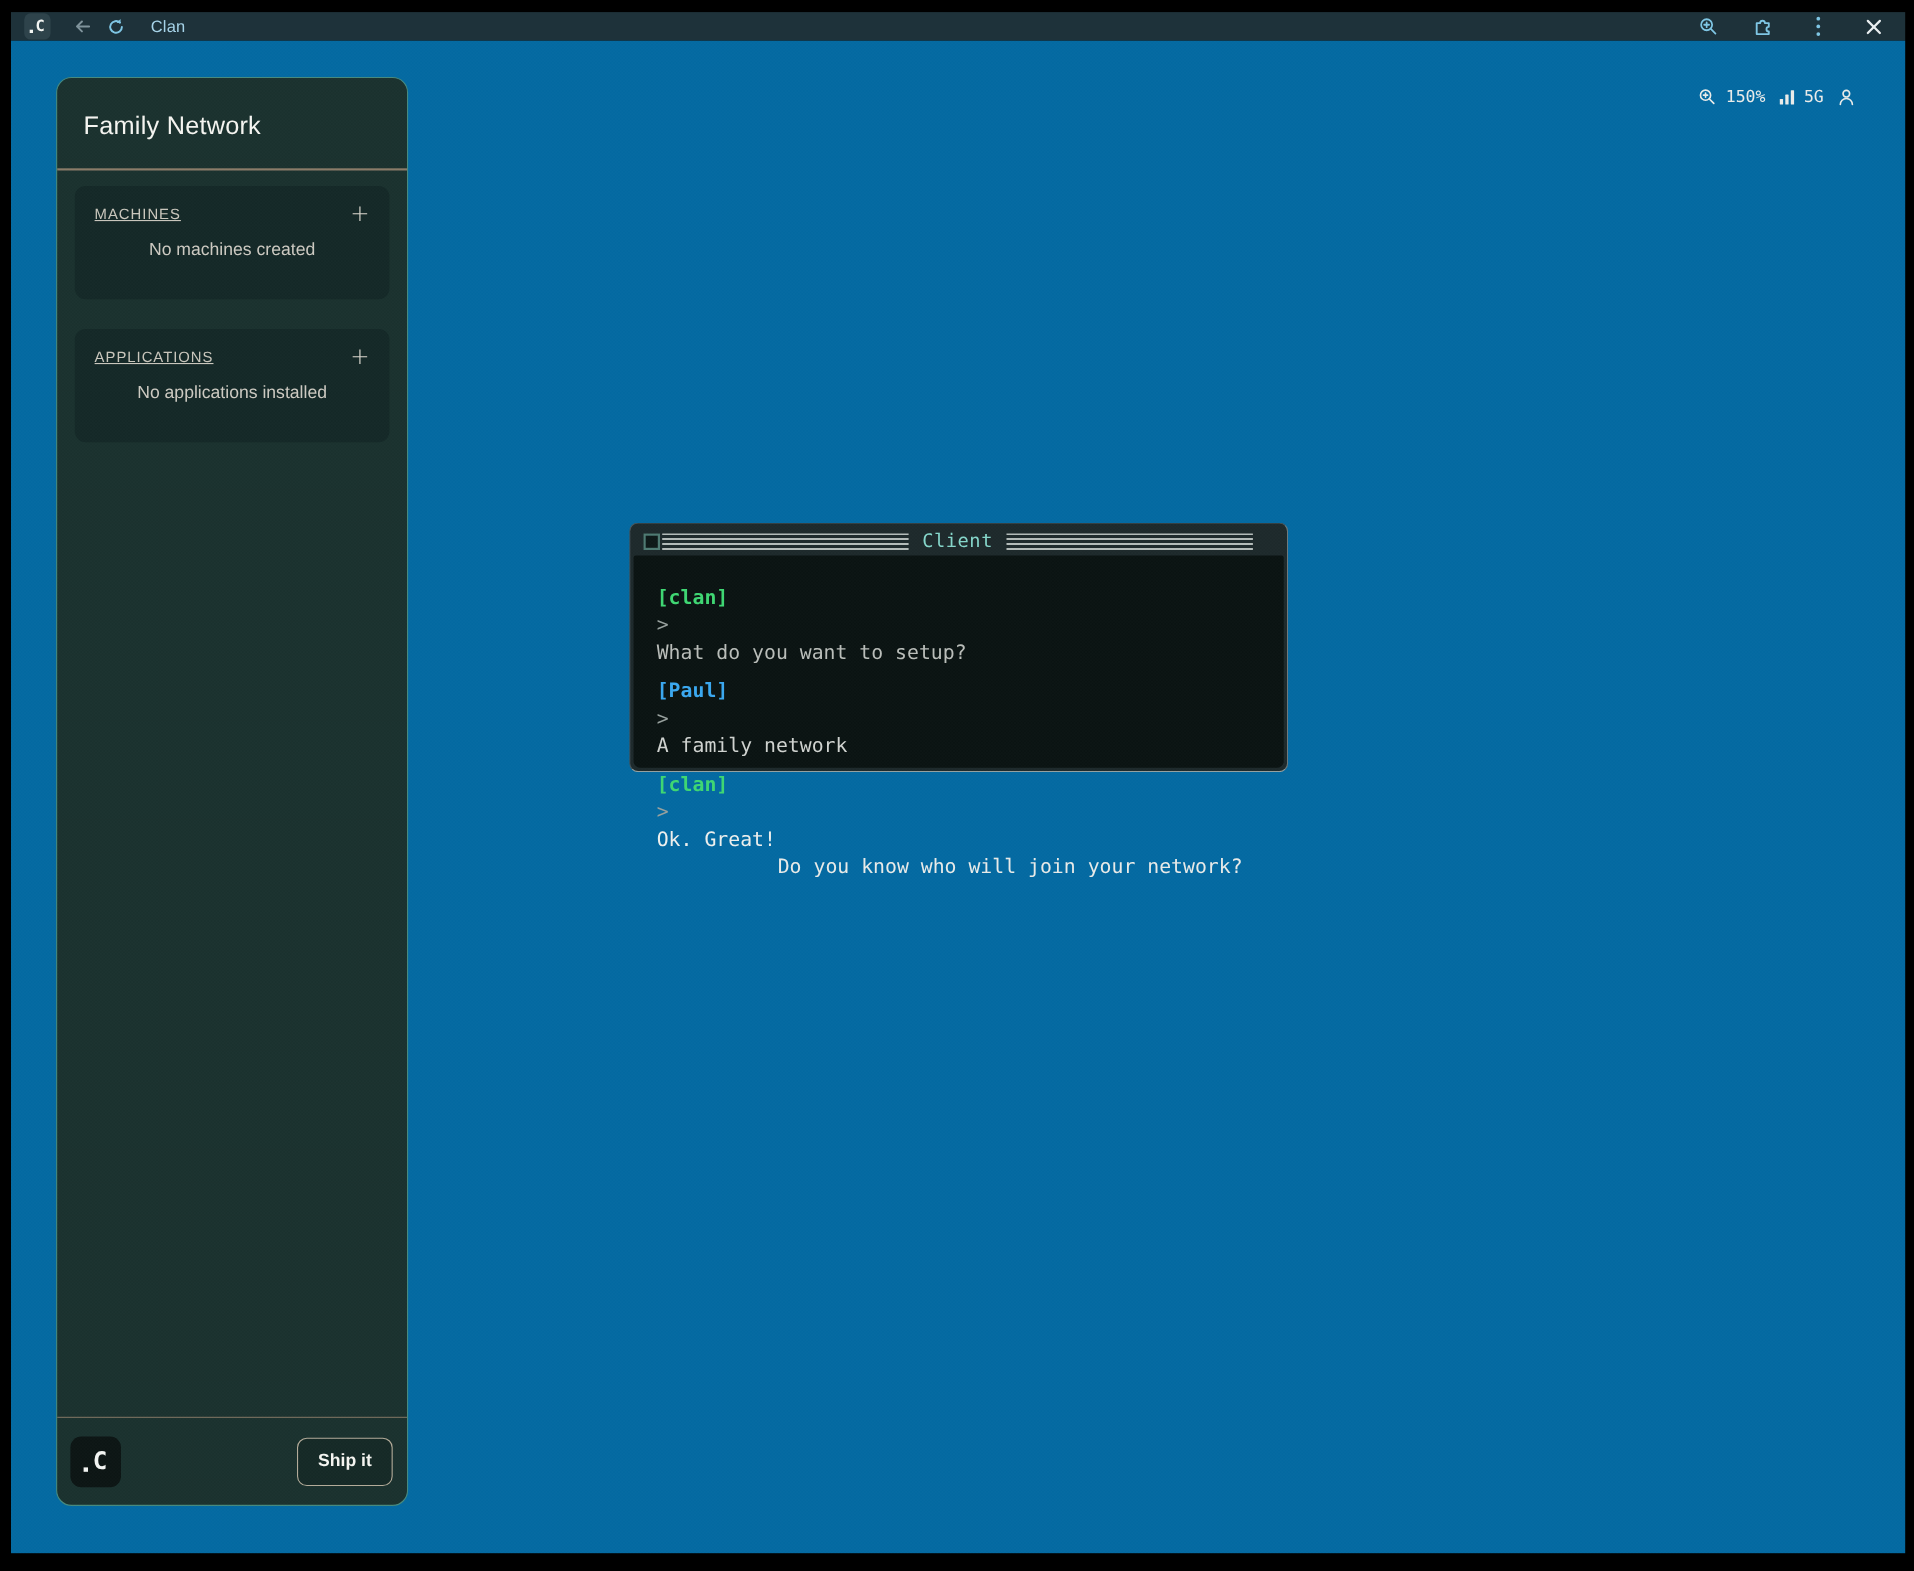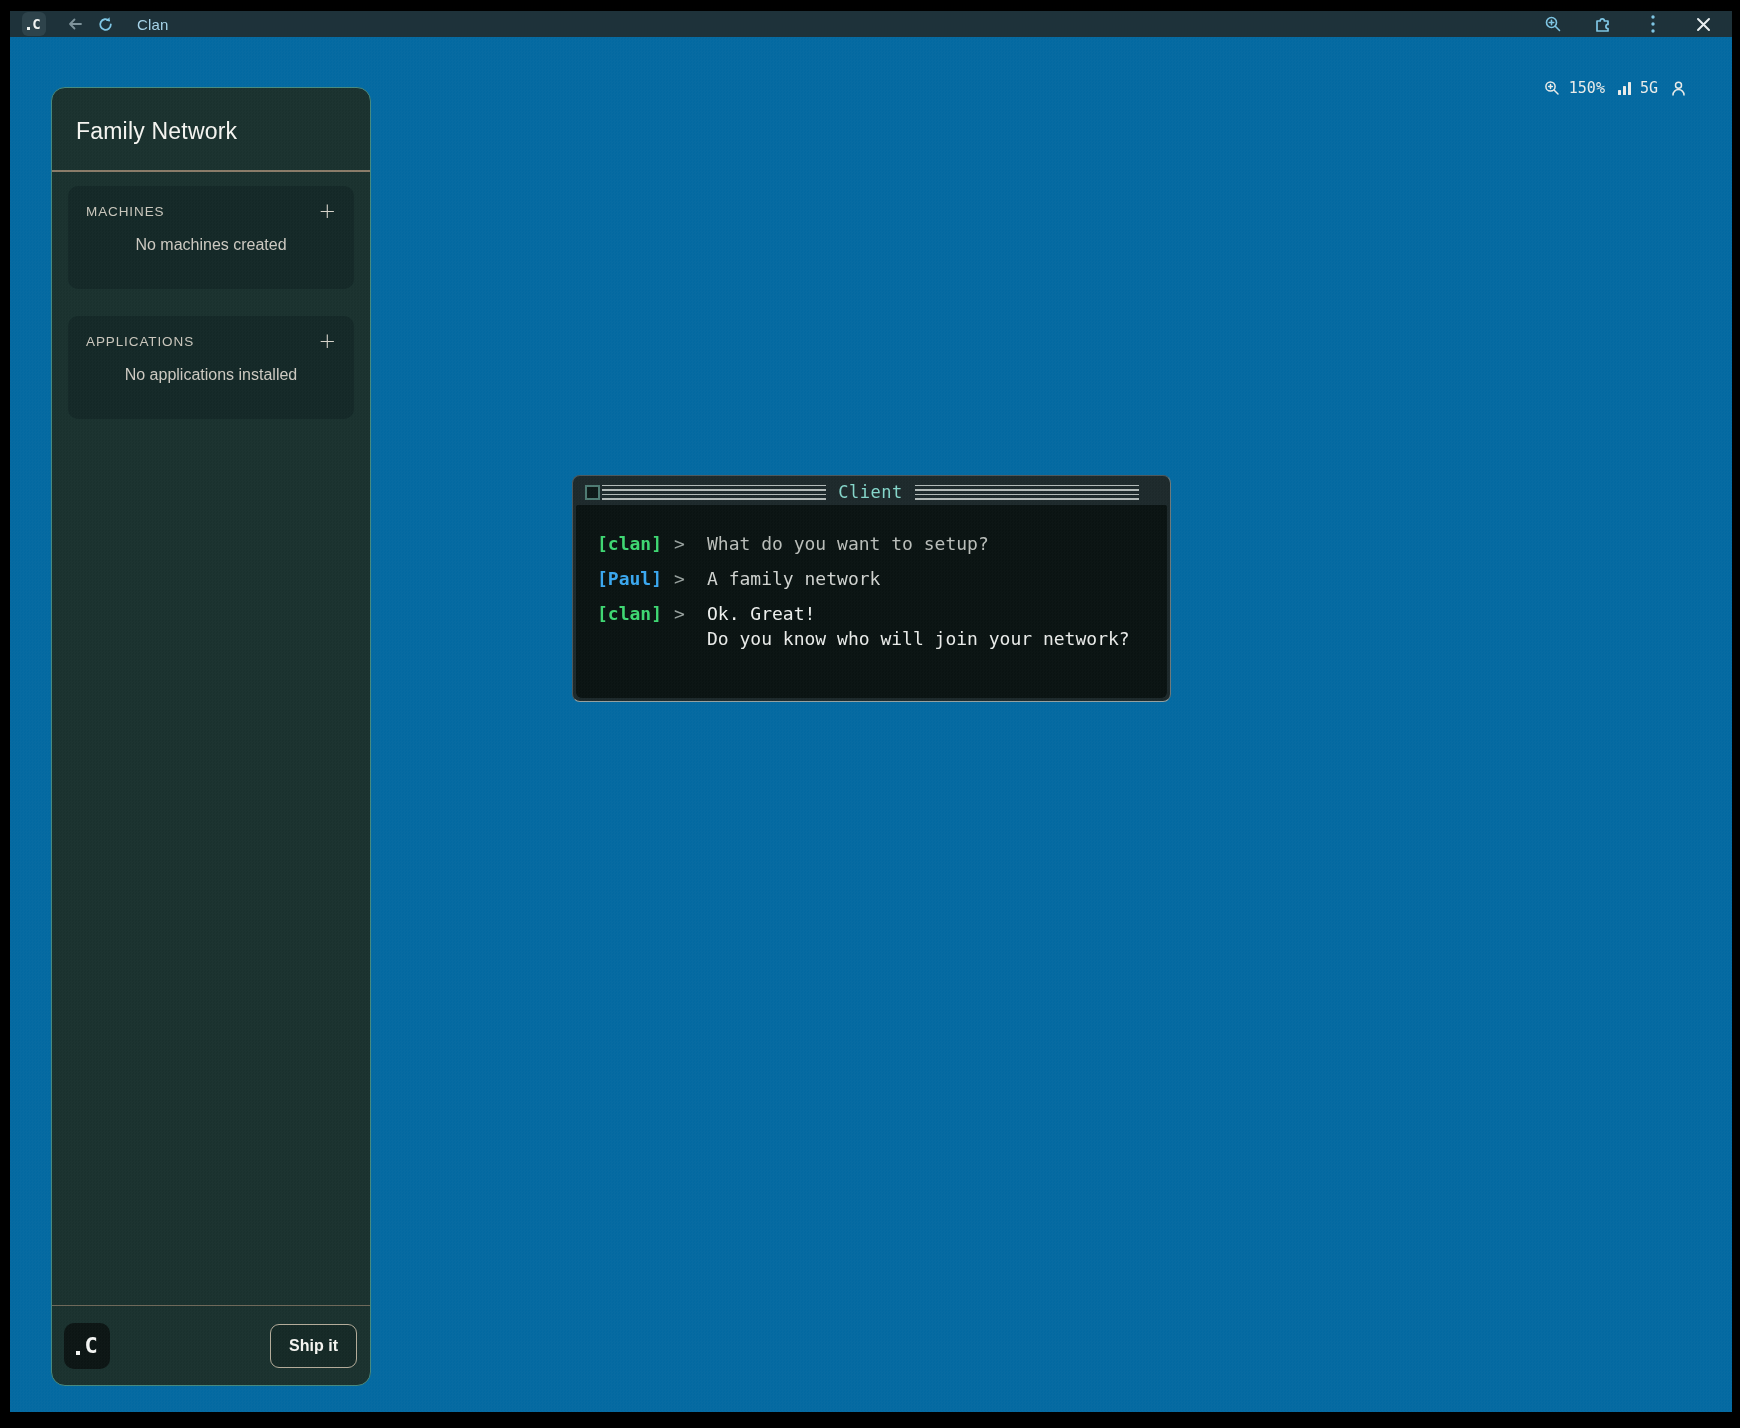--- a/index.html
+++ b/index.html
@@ -30,30 +30,30 @@
                  background-size:3px 3px; opacity:0.014; }
 
   
   .status { position:absolute; top:42px; right:45px; display:flex; align-items:center; gap:9px;
             color:#e9ebe9; font-family:"DejaVu Sans Mono",monospace; font-size:15px; }
   .sig { display:flex; align-items:flex-end; gap:2px; height:13px; margin-left:4px; }
   .sig i { display:block; width:3px; background:#e9ebe9; border-radius:0.5px; }
   .sig i:nth-child(1){height:5px;} .sig i:nth-child(2){height:9px;} .sig i:nth-child(3){height:13px;}
 
   
-  .sidebar { position:absolute; left:41px; top:50px; width:320px; height:1299px;
+  .sidebar { position:absolute; left:41px; top:33px; width:320px; height:1299px;
              background:#1a312e; border:1.5px solid #46897e; border-radius:14px; }
   .sb-header { padding:30px 24px 0; }
   .sb-title { font-size:23px; color:#f4f4f0; letter-spacing:0.2px; }
   .sb-divider { height:2px; background:#897b68; margin-top:25px; }
   .sb-card { margin:14px 16px 0; height:103px; background:#142827; border-radius:10px;
              padding:17px 18px 0; }
   .sb-card + .sb-card { margin-top:27px; }
   .sb-card-head { display:flex; justify-content:space-between; align-items:center; }
-  .sb-card-title { font-size:13.5px; letter-spacing:0.9px; color:#c9c6bc; }
+  .sb-card-title { font-size:13.5px; letter-spacing:0.9px; color:#c9c6bc;text-decoration:underline; }
   .sb-plus { background:none; border:none; font-size:21px; font-weight:300; color:#d6d3ca;
              line-height:16px; cursor:pointer; font-family:"DejaVu Sans",sans-serif; }
   .sb-empty { text-align:center; margin-top:17px; font-size:16px; color:#ccc9c1; }
   .sb-footer { position:absolute; left:0; right:0; bottom:0; height:80px;
                border-top:1.5px solid rgba(137,123,104,0.75);
                display:flex; align-items:center; }
   .badge { width:46px; height:46px; margin-left:12px; border-radius:10px; background:#0c1514;
            display:flex; align-items:center; justify-content:center; }
   .badge .clan-glyph { font-size:22px; padding-left:8px; }
   .badge .clan-glyph .dot { width:4px; height:4px; bottom:2px; }
@@ -69,21 +69,21 @@
   .client-titlebar { height:26px; display:flex; align-items:center; gap:2px; padding:0 6px 0 9px; }
   .close-box { width:15px; height:15px; border:2px solid #4e7a72; background:#0d1918; cursor:pointer; }
   .stripes { flex:1; height:15px;
              background:repeating-linear-gradient(to bottom,#b2bab8 0 1.5px,transparent 1.5px 4.5px); }
   .stripes.right { margin-right:22px; }
   .client-title { font-family:"DejaVu Sans Mono",monospace; font-size:17px; color:#85d6ca;
                   padding:0 10px; letter-spacing:0.5px; }
   .client-body { height:calc(100% - 26px); background:#0a1312; border-radius:2px 2px 6px 6px;
                  padding:26px 18px 0 21px; font-family:"DejaVu Sans Mono",monospace;
                  font-size:18px; line-height:25px; }
-  .entry { display:flex; margin-bottom:10px; }
+  .entry { display:flex; margin-bottom:10px;flex-direction:column; }
   .tag { width:77px; font-weight:bold; }
   .tag.green { color:#3ed672; }
   .tag.blue  { color:#3aa7ef; }
   .gt { width:33px; color:#97a09d; }
   .msg1 { color:#b9bdb9; }
   .msg2 { color:#cfd2cf; }
   .msg3 { color:#edefed; }
   .cont { margin-left:110px; color:#e8eae8; }
   .input-line { margin-top:14px; color:#d9dbd8; }
 

